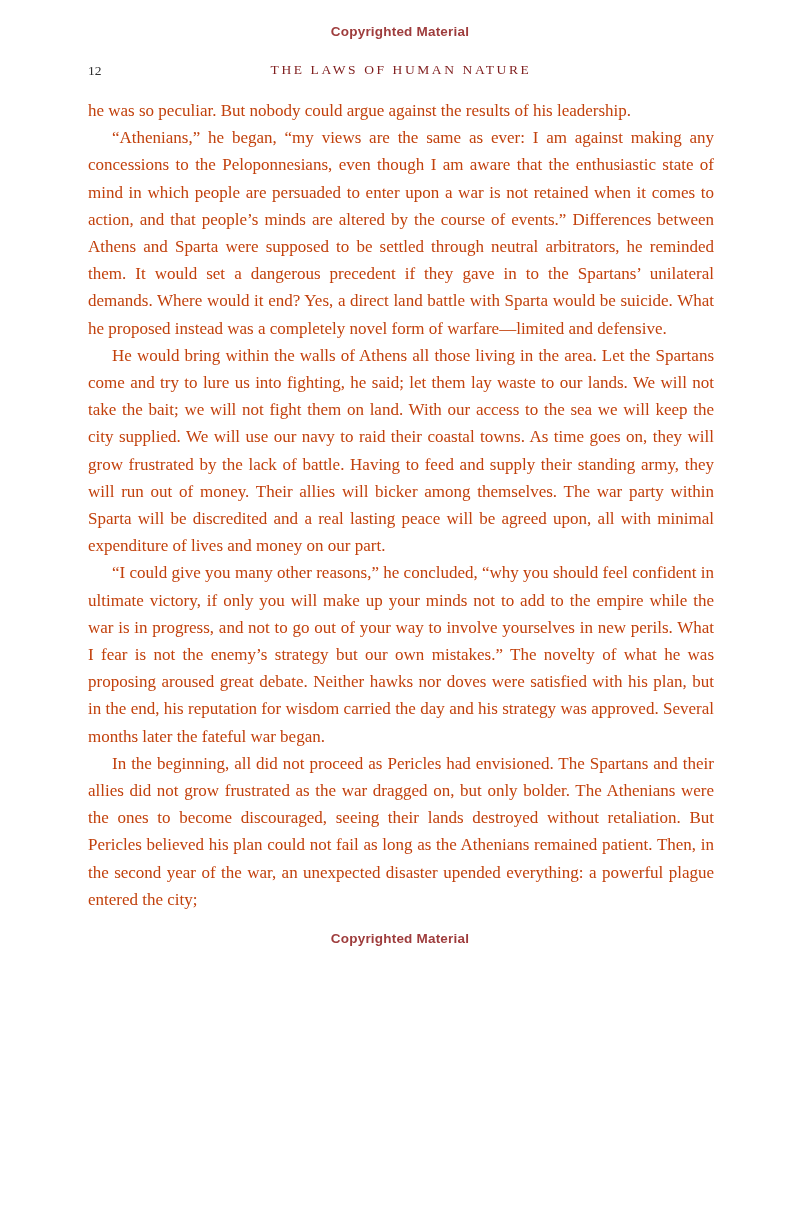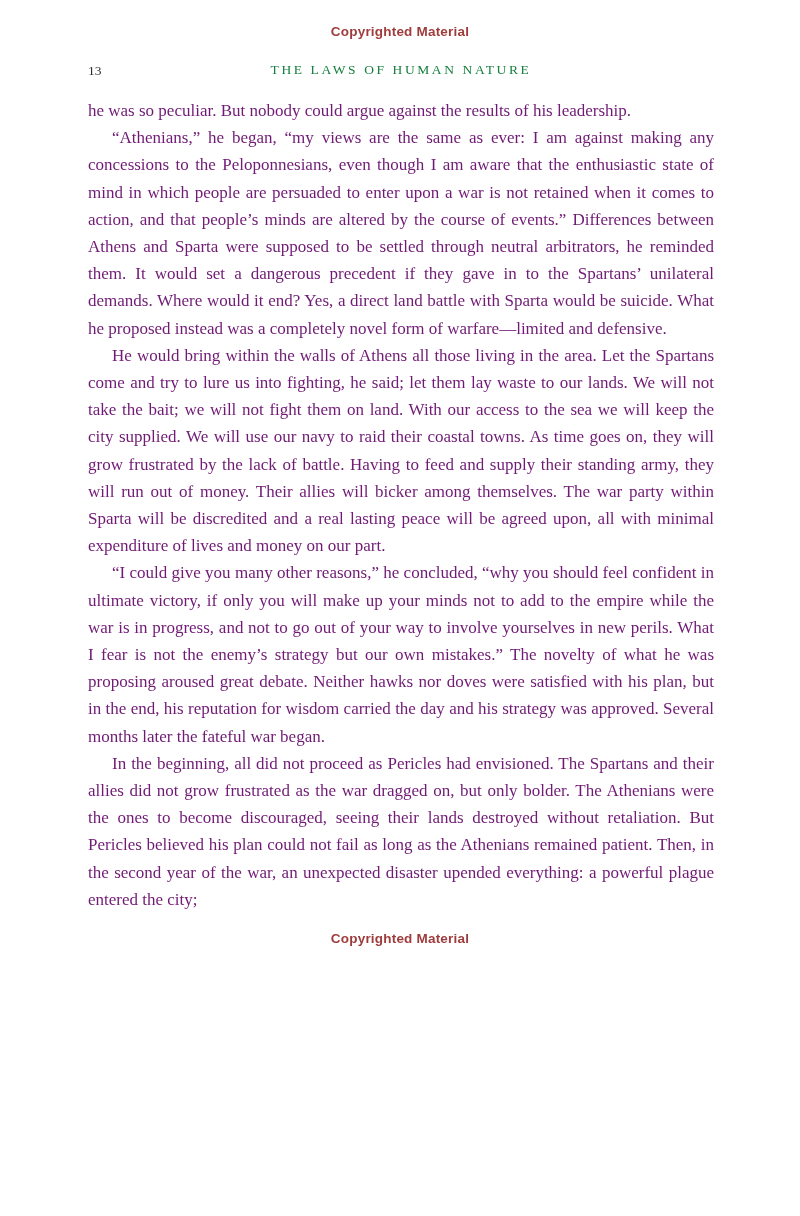--- a/index.html
+++ b/index.html
@@ -43,53 +43,53 @@
     font-size: 13.5px;
     color: #2e2e2e;
   }
   .running-head {
     position: absolute;
     left: 0;
     width: 100%;
     text-align: center;
     font-size: 13.5px;
     letter-spacing: 2.6px;
-    color: #15803d;
+    color: #7f1d1d;
     white-space: nowrap;
   }
 
   .body-text {
     position: absolute;
     top: 97px;
     left: 88px;
     width: 626px;
     font-size: 17px;
     line-height: 27.2px;
-    color: #701a75;
+    color: #c2410c;
     text-align: justify;
     hyphens: auto;
     -webkit-hyphens: auto;
   }
   .body-text p {
     margin: 0;
     padding: 0;
   }
   .body-text p.indent {
     text-indent: 24px;
   }
 </style>
 </head>
 <body>
 
 <div class="page">
 
   <div class="copyright top">Copyrighted Material</div>
 
   <div class="header-row">
-    <span class="page-number">13</span>
+    <span class="page-number">12</span>
     <span class="running-head">THE LAWS OF HUMAN NATURE</span>
   </div>
 
   <div class="body-text">
     <p>he was so peculiar. But nobody could argue against the results of his leadership.</p>
     <p class="indent">“Athenians,” he began, “my views are the same as ever: I am against making any concessions to the Peloponnesians, even though I am aware that the enthusiastic state of mind in which people are persuaded to enter upon a war is not retained when it comes to action, and that people’s minds are altered by the course of events.” Differences between Athens and Sparta were supposed to be settled through neutral arbitrators, he reminded them. It would set a dangerous precedent if they gave in to the Spartans’ unilateral demands. Where would it end? Yes, a direct land battle with Sparta would be suicide. What he proposed instead was a completely novel form of warfare—limited and defensive.</p>
     <p class="indent">He would bring within the walls of Athens all those living in the area. Let the Spartans come and try to lure us into fighting, he said; let them lay waste to our lands. We will not take the bait; we will not fight them on land. With our access to the sea we will keep the city supplied. We will use our navy to raid their coastal towns. As time goes on, they will grow frustrated by the lack of battle. Having to feed and supply their standing army, they will run out of money. Their allies will bicker among themselves. The war party within Sparta will be discredited and a real lasting peace will be agreed upon, all with minimal expenditure of lives and money on our part.</p>
     <p class="indent">“I could give you many other reasons,” he concluded, “why you should feel confident in ultimate victory, if only you will make up your minds not to add to the empire while the war is in progress, and not to go out of your way to involve yourselves in new perils. What I fear is not the enemy’s strategy but our own mistakes.” The novelty of what he was proposing aroused great debate. Neither hawks nor doves were satisfied with his plan, but in the end, his reputation for wisdom carried the day and his strategy was approved. Several months later the fateful war began.</p>
     <p class="indent">In the beginning, all did not proceed as Pericles had envisioned. The Spartans and their allies did not grow frustrated as the war dragged on, but only bolder. The Athenians were the ones to become discouraged, seeing their lands destroyed without retaliation. But Pericles believed his plan could not fail as long as the Athenians remained patient. Then, in the second year of the war, an unexpected disaster upended everything: a powerful plague entered the city;</p>
   </div>

